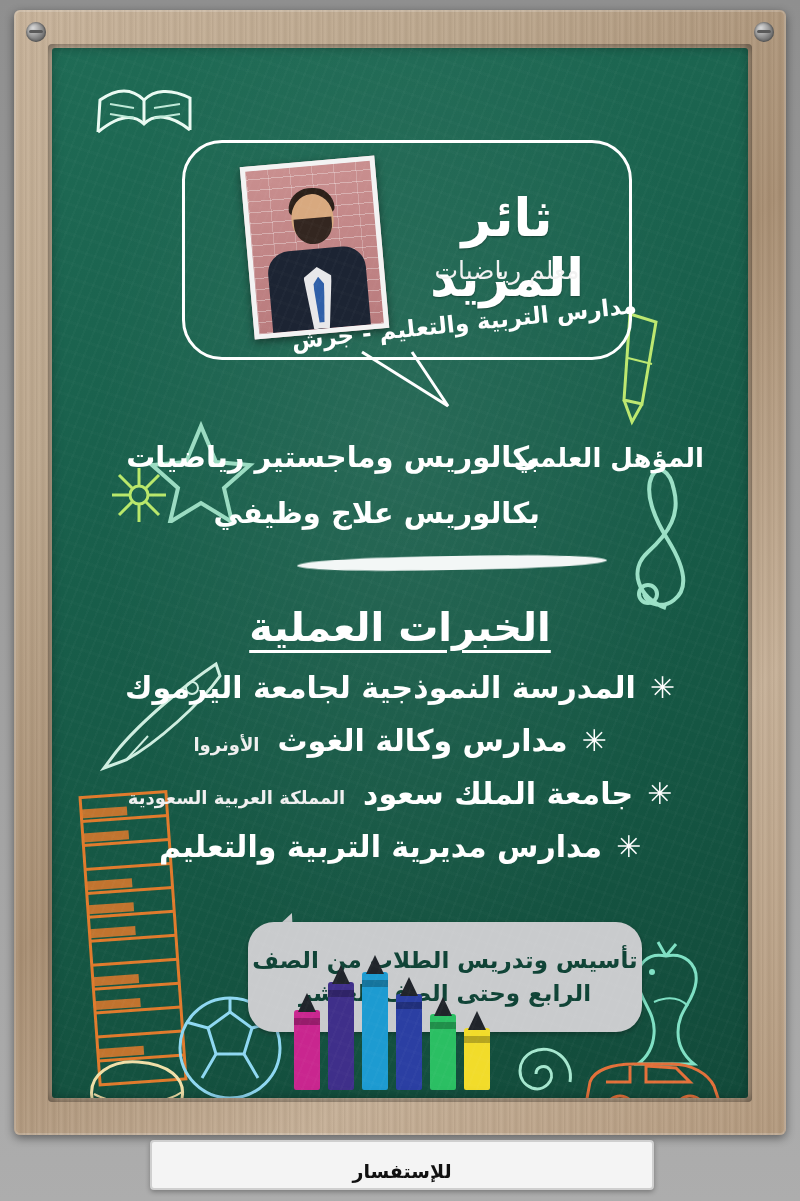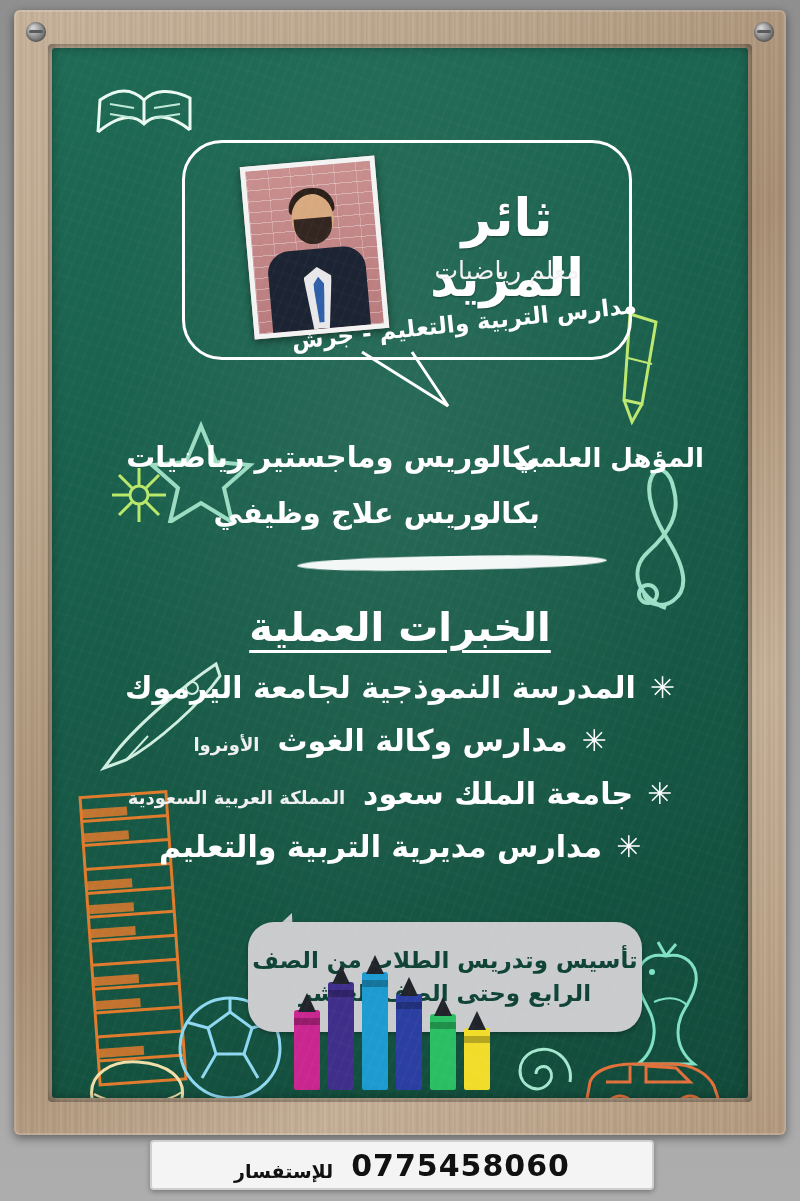--- a/index.html
+++ b/index.html
@@ -557,17 +557,16 @@
           <span class="tip"></span>
           <span class="band"></span>
         </div>
     </div>
 
   </div>
 
   <div class="frame-inner-shadow"></div>
 
   <div class="footer">
-    <span class="phone">0775458060</span>
     <span class="label">للإستفسار</span>
   </div>
 
 </div>
 
 </body></html>

